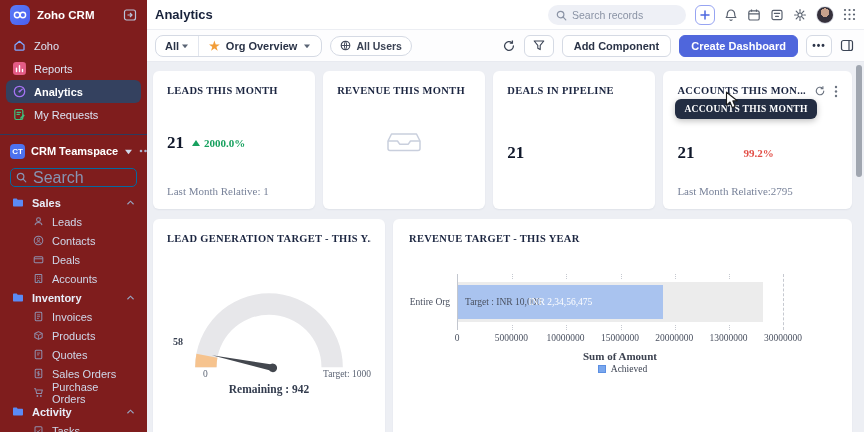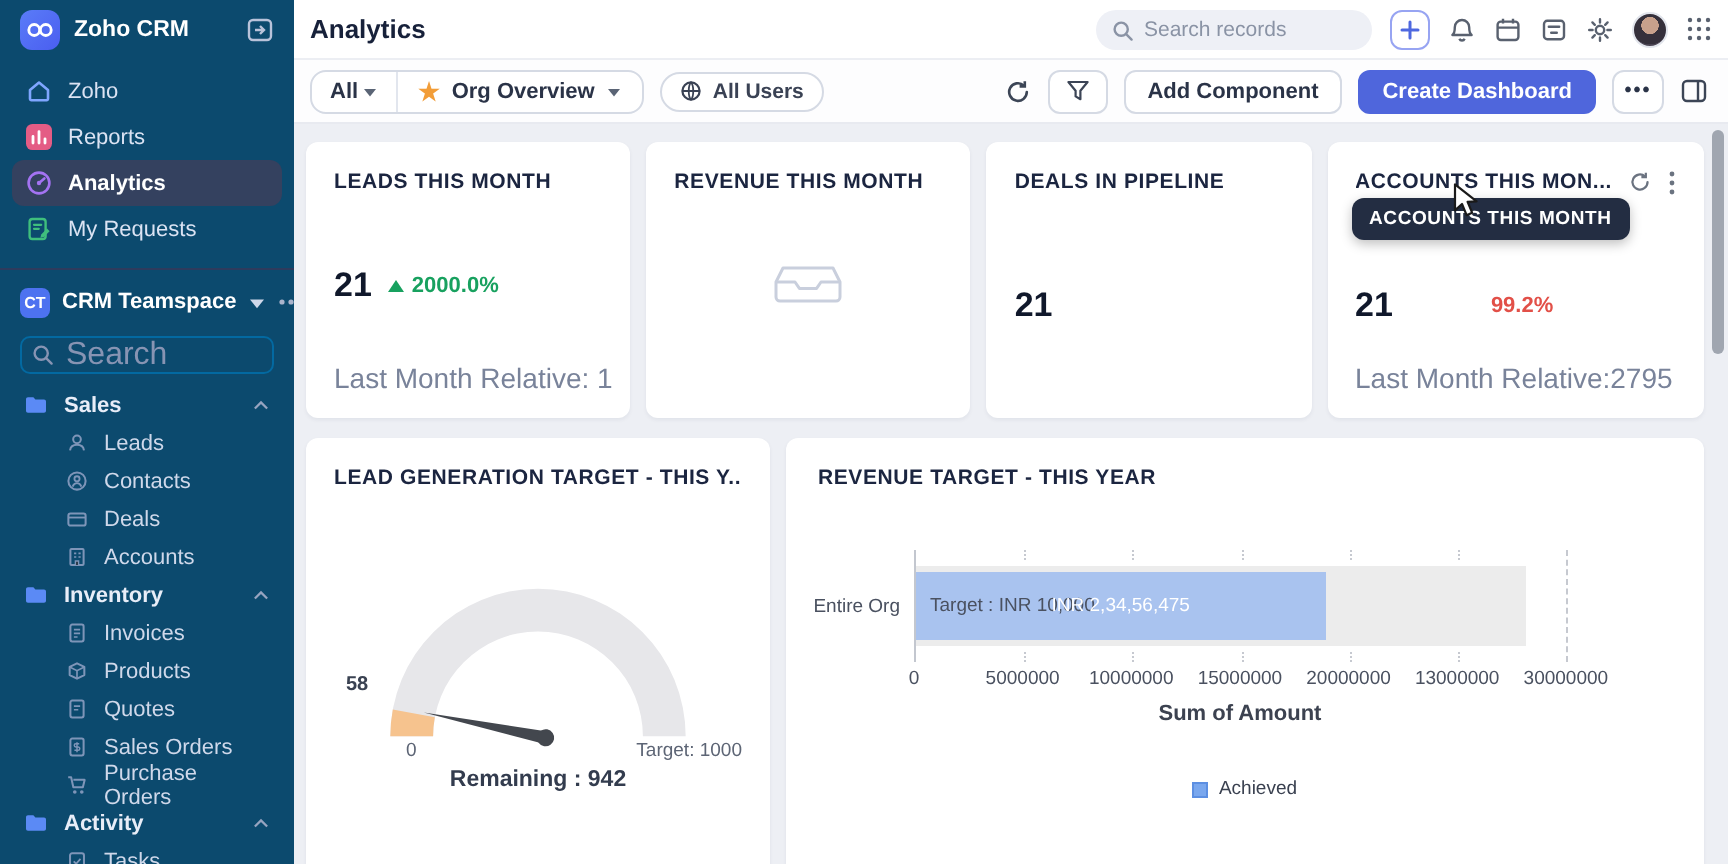--- a/index.html
+++ b/index.html
@@ -1,21 +1,21 @@
 <!DOCTYPE html>
 <html><head>
 <meta charset="utf-8">
 <style>
   * { margin:0; padding:0; box-sizing:border-box; }
   html,body { width:864px; height:432px; }
   body { font-family:"Liberation Sans", sans-serif; background:#edeff4; overflow:hidden; }
   .app { position:relative; width:864px; height:432px; overflow:hidden; background:#edeff4; }
 
   
-  .sidebar { position:absolute; left:0; top:0; width:147px; height:432px; background:#0c4a6e; color:#dce3f2; overflow:hidden; }
+  .sidebar { position:absolute; left:0; top:0; width:147px; height:432px; background:#7f1d1d; color:#dce3f2; overflow:hidden; }
   .brand { display:flex; align-items:center; gap:7px; padding:5px 10px 5px 10px; height:30px; }
   .brand-logo { width:20px; height:20px; border-radius:6px; background:linear-gradient(135deg,#5a7cf8,#4a5ef0); display:flex; align-items:center; justify-content:center; flex:none; }
   .brand-name { font-size:11.5px; font-weight:bold; color:#fff; flex:1; }
   .nav { padding:4px 6px 6px; }
   .nav-item { display:flex; align-items:center; gap:8px; height:23px; padding:0 7px; border-radius:6px; font-size:11px; color:#dbe3f3; cursor:default; }
   .nav-item.selected { background:#34415f; color:#fff; font-weight:bold; }
   .nav-item svg { flex:none; }
   .sb-divider { height:1px; background:#2e3b5d; margin:2px 0 4px; }
   .teamspace { display:flex; align-items:center; gap:6px; padding:0 10px; height:24px; }
   .ts-badge { width:15px; height:15px; border-radius:4px; background:#4d72f0; color:#fff; font-size:8px; font-weight:bold; display:flex; align-items:center; justify-content:center; flex:none; }
@@ -50,35 +50,35 @@
   .seg-all { display:flex; align-items:center; gap:2px; padding:0 9px; border-right:1px solid #e2e6ee; font-size:11px; font-weight:bold; color:#2a3347; }
   .seg-dash { display:flex; align-items:center; gap:6px; padding:0 10px; font-size:11px; font-weight:bold; color:#2a3347; }
   .star { color:#f29d38; font-size:12px; line-height:1; }
   .chip { display:flex; align-items:center; gap:5px; height:20px; padding:0 9px; border:1px solid #d5dae4; border-radius:11px; background:#fff; font-size:10.5px; font-weight:bold; color:#3a4254; }
   .toolbar-right { margin-left:auto; display:flex; align-items:center; gap:8px; }
   .tb-btn { height:22px; display:flex; align-items:center; justify-content:center; border:1px solid #d5dae4; border-radius:6px; background:#fff; font-size:11px; font-weight:bold; color:#2a3347; padding:0 11px; }
   .tb-btn.sq { width:30px; padding:0; }
   .tb-btn.primary { background:#4f66dc; border-color:#4f66dc; color:#fff; }
   .tb-btn.dots { width:26px; padding:0; letter-spacing:1px; font-size:10px; }
 
-  .content { position:absolute; top:63px; left:0; right:0; bottom:0; padding:8px 12px 0 6px; overflow:hidden; }
+  .content { position:absolute; top:63px; left:0; right:0; bottom:0; padding:8px 12px 0 6px; overflow:hidden;font-family:Liberation Serif, serif; }
   .row1 { display:flex; gap:8px; }
   .card { background:#fff; border-radius:6px; box-shadow:0 1px 2px rgba(20,30,60,.06); position:relative; }
   .kpi { flex:1; height:138px; padding:14px; }
   .kpi-title { font-size:10.5px; font-weight:bold; letter-spacing:.3px; color:#1b2540; white-space:nowrap; overflow:hidden; }
   .kpi-head { display:flex; align-items:flex-start; gap:8px; }
   .kpi-head .kpi-title { flex:1; }
   .kpi-value-row { position:absolute; left:14px; top:62px; display:flex; align-items:center; gap:8px; }
   .kpi.v-low .kpi-value-row { top:72px; }
   .kpi-value { font-size:17px; font-weight:bold; color:#10182b; }
   .delta { font-size:11px; font-weight:bold; display:flex; align-items:center; gap:4px; }
   .delta.up { color:#18a15f; }
   .delta.down { color:#e25048;margin-left:41px; }
   .tri-up { width:0; height:0; border-left:4px solid transparent; border-right:4px solid transparent; border-bottom:6px solid #18a15f; }
-  .kpi-footer { position:absolute; left:14px; bottom:12px; font-size:14px; color:#79839a; }
+  .kpi-footer { position:absolute; left:14px; bottom:12px; font-size:11px; color:#79839a; }
   .empty-center { position:absolute; left:0; right:0; top:58px; display:flex; justify-content:center; }
   .tooltip { position:absolute; left:12px; top:28px; background:#232d42; color:#fff; font-size:9.5px; font-weight:bold; letter-spacing:.3px; padding:5px 9px; border-radius:6px; white-space:nowrap; box-shadow:0 2px 6px rgba(0,0,0,.25); }
   .cursor { position:absolute; left:62px; top:20px; }
 
   .row2 { display:flex; gap:8px; margin-top:10px; }
   .gauge-card { width:232px; height:230px; padding:14px; }
   .card-title { font-size:10.5px; font-weight:bold; letter-spacing:.3px; color:#1b2540; white-space:nowrap; overflow:hidden; }
   .gauge-wrap { position:relative; width:204px; margin-top:22px; }
   .g-label { position:absolute; font-size:9.5px; color:#5d6575; }
   .g-val { left:6px; top:70px; font-weight:bold; color:#3a4252; font-size:10px; }
@@ -94,21 +94,21 @@
   .rev-bar { position:absolute; left:0; top:3px; bottom:3px; background:#a9c3ef; }
   .rev-bar-target { position:absolute; left:7px; top:50%; transform:translateY(-50%); font-size:9.5px; color:#4a5160; white-space:nowrap; }
   .rev-bar-value { position:absolute; left:50%; top:50%; transform:translate(-50%,-50%); font-size:9.5px; color:#fff; white-space:nowrap; }
   .rev-dash { position:absolute; left:86%; top:0; bottom:0; border-left:1px dashed #c6c9d0; }
   .tickmark { position:absolute; width:0; border-left:1px dotted #c6c9d0; height:5px; }
   .tickmark.top { top:0; } .tickmark.bot { bottom:0; }
   .rev-xticks { position:relative; margin-left:48px; height:13px; margin-top:3px; }
   .rev-xticks span { position:absolute; transform:translateX(-50%); font-size:9.5px; color:#4a5160; }
   .rev-xlabel { position:relative; margin-left:48px; margin-top:4px; height:14px; }
   .rev-xlabel span { position:absolute; left:43%; transform:translateX(-50%); font-size:11px; font-weight:bold; color:#3c4250; }
-  .rev-legend { display:flex; align-items:center; justify-content:center; gap:5px; margin-top:24px; }
+  .rev-legend { display:flex; align-items:center; justify-content:center; gap:5px; }
   .legend-swatch { width:8px; height:8px; background:#79a7ee; border:1px solid #5c8fe2; }
   .rev-legend span { font-size:9.5px; color:#3a4150; }
 
   .scrollbar { position:absolute; right:1px; top:63px; bottom:0; width:8px; }
   .scroll-thumb { position:absolute; right:1px; top:2px; width:6px; height:112px; border-radius:3px; background:#a0a6b0; }
 </style>
 </head>
 <body>
 
 <div class="app">

